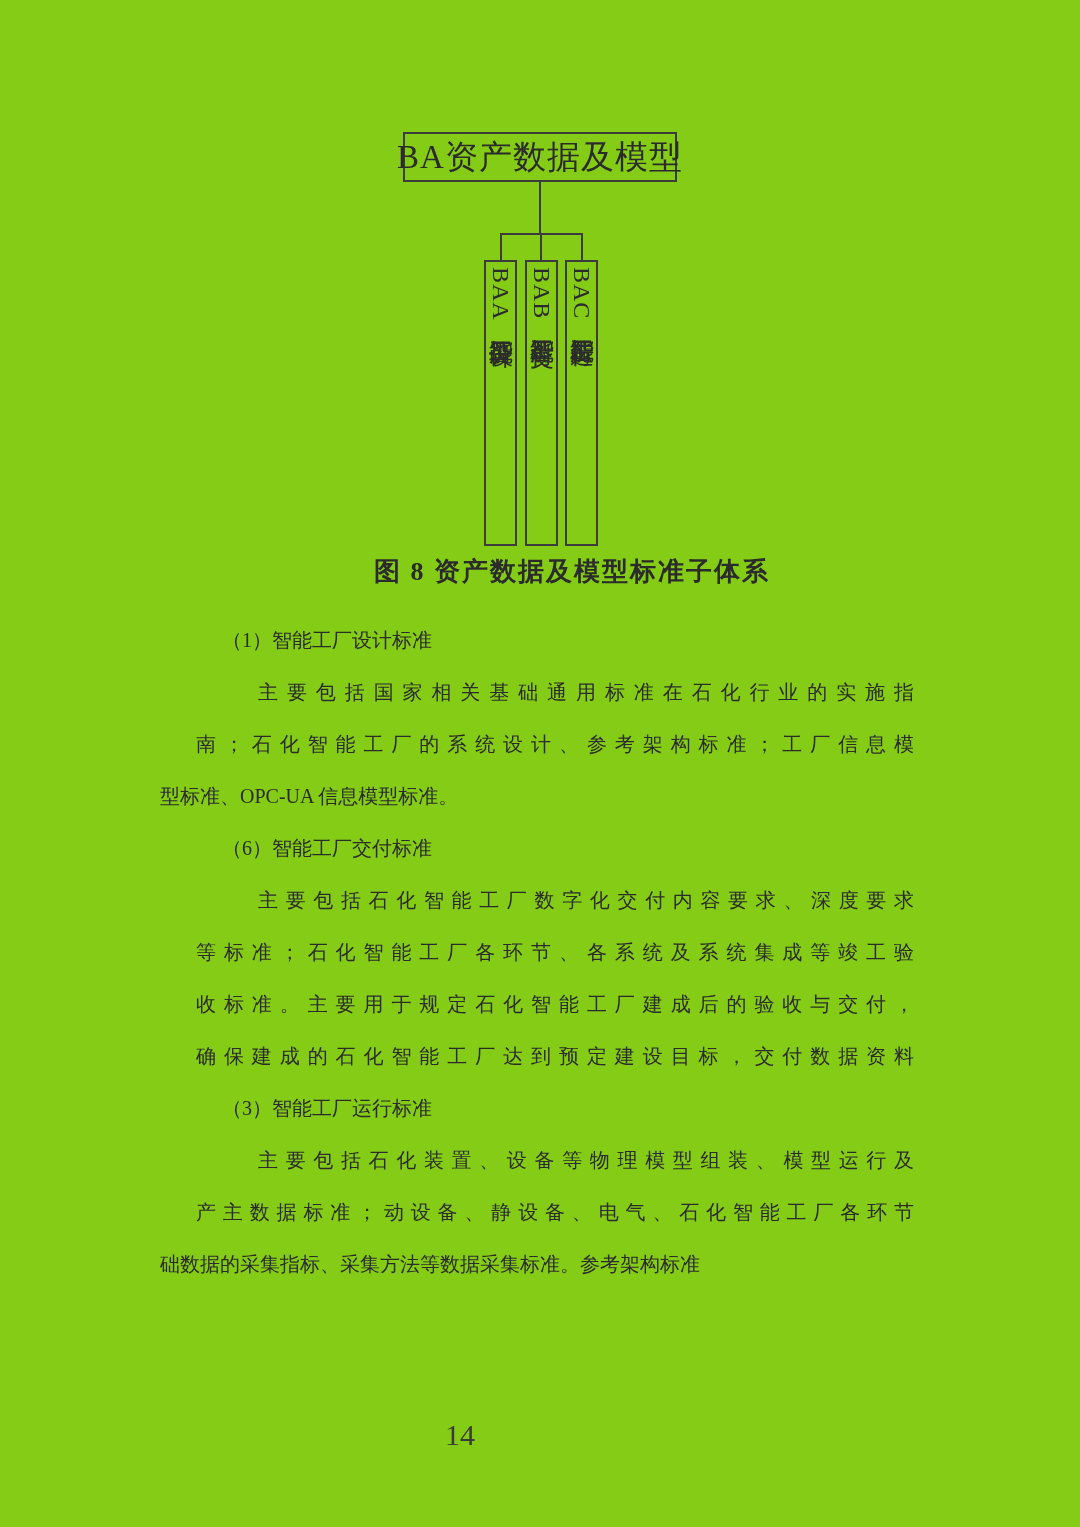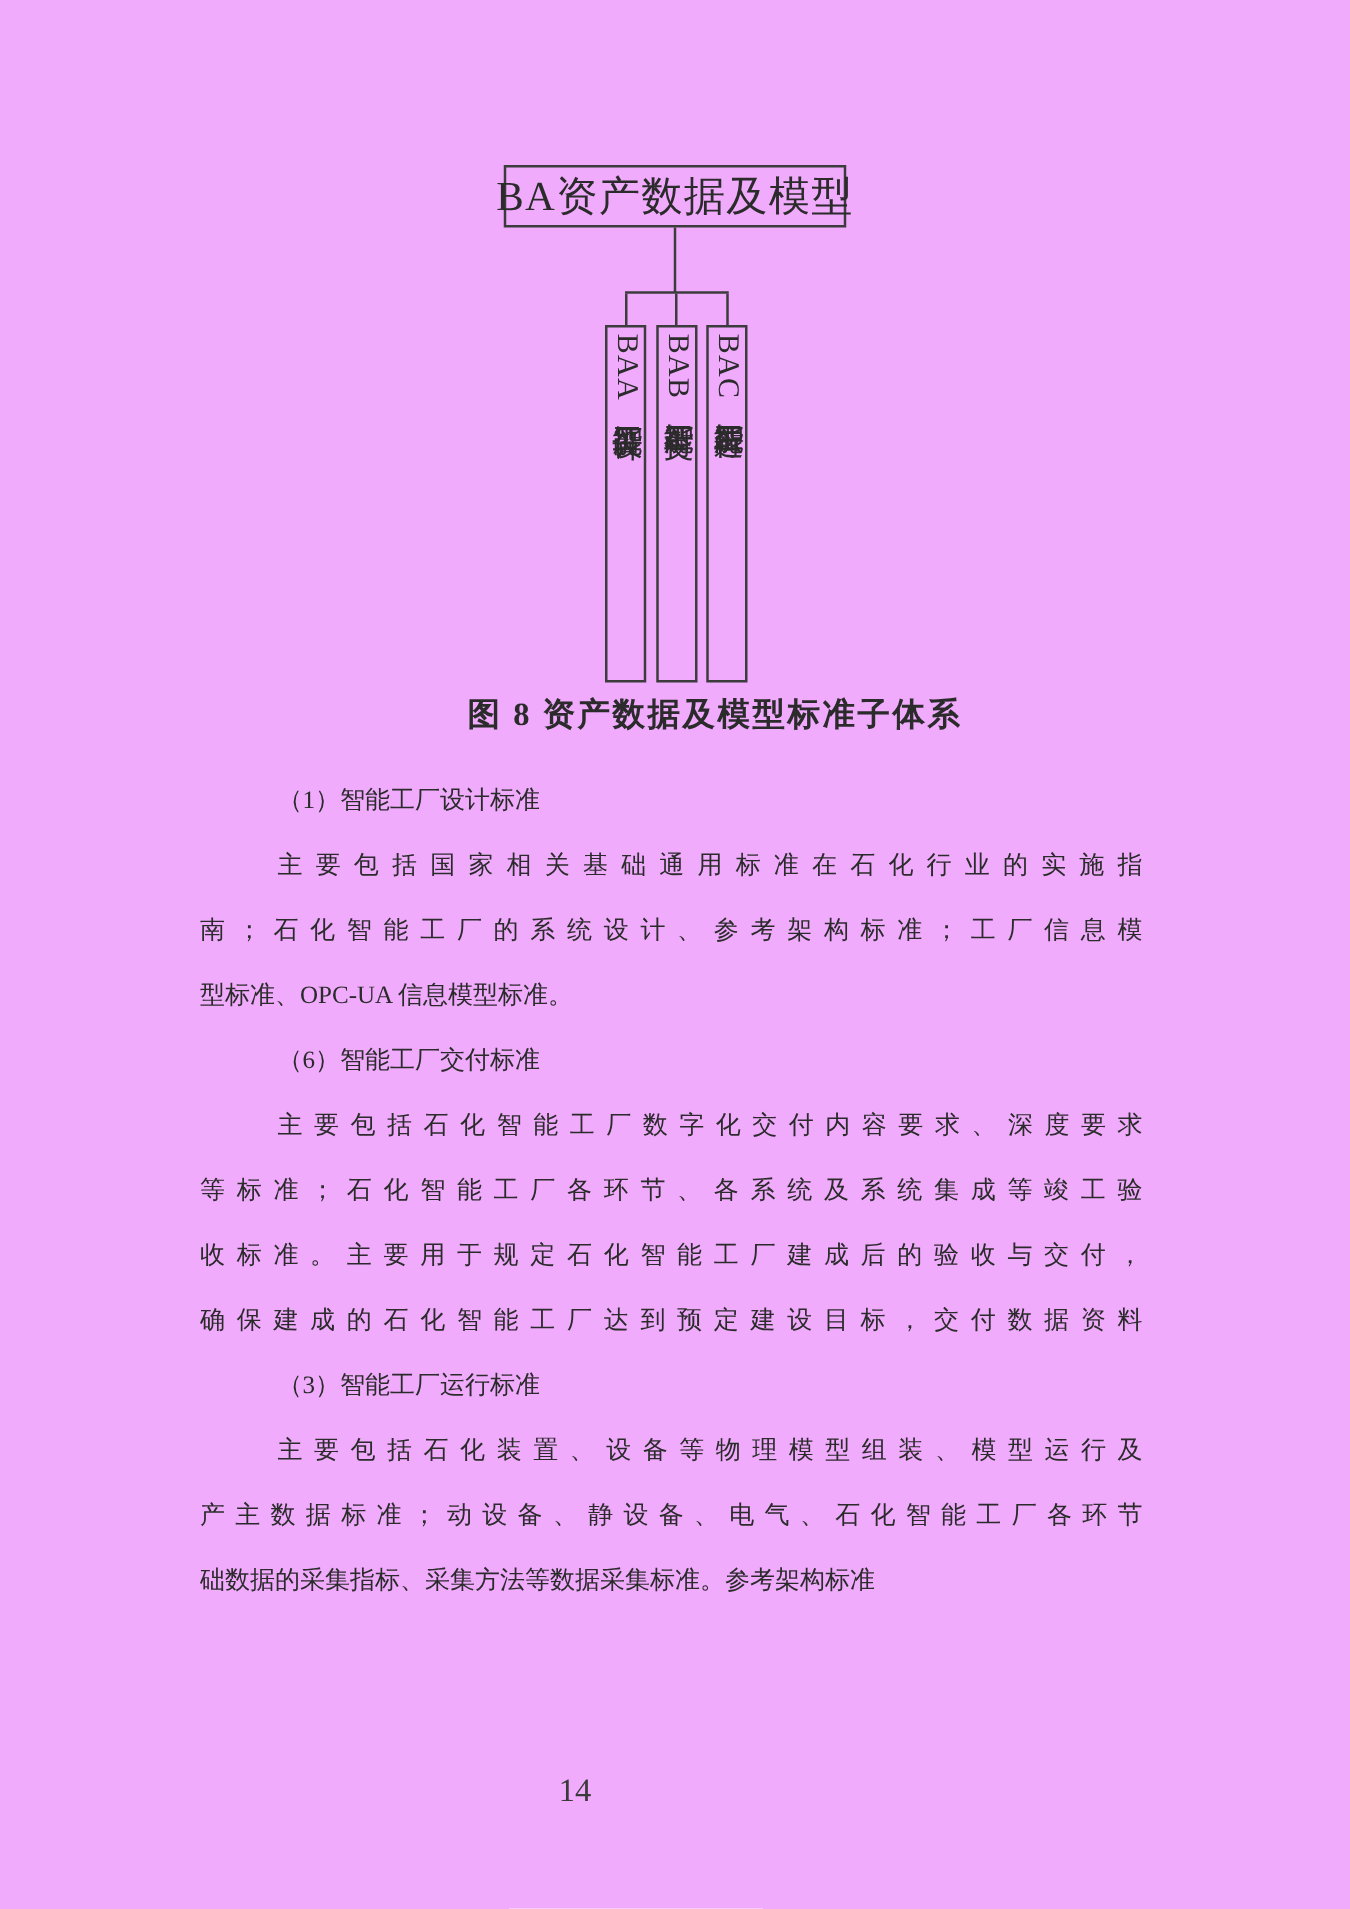--- a/index.html
+++ b/index.html
@@ -4,21 +4,21 @@
 <style>
   html, body {
     margin: 0;
     padding: 0;
     background: #ffffff;
   }
   .page {
     position: relative;
     width: 1080px;
     height: 1527px;
-    background: #f0abfc;
+    background: #84cc16;
     font-family: "Liberation Serif", "DejaVu Serif", serif;
     color: #2b2b2b;
     overflow: hidden;
   }
 
   
   .rootbox {
     position: absolute;
     left: 403px;
     top: 132px;
@@ -84,32 +84,33 @@
   .bodyline {
     height: 52px;
     line-height: 52px;
     font-size: 20px;
     text-align: justify;
     white-space: nowrap;
   }
   .bodyline.fill {
     white-space: normal;
     text-align-last: justify;
+    margin-left: 36px;
   }
   .bodyline.indent {
     text-indent: 62px;
   }
 
   .pagenum {
     position: absolute;
     left: 0;
     top: 1418px;
     width: 920px;
     text-align: center;
-    font-size: 26px;
+    font-size: 30px;
     color: #3a3a3a;
   }
 </style>
 </head>
 <body>
 
 <div class="page">
 
   <div>
     <div class="rootbox">BA资产数据及模型</div>

